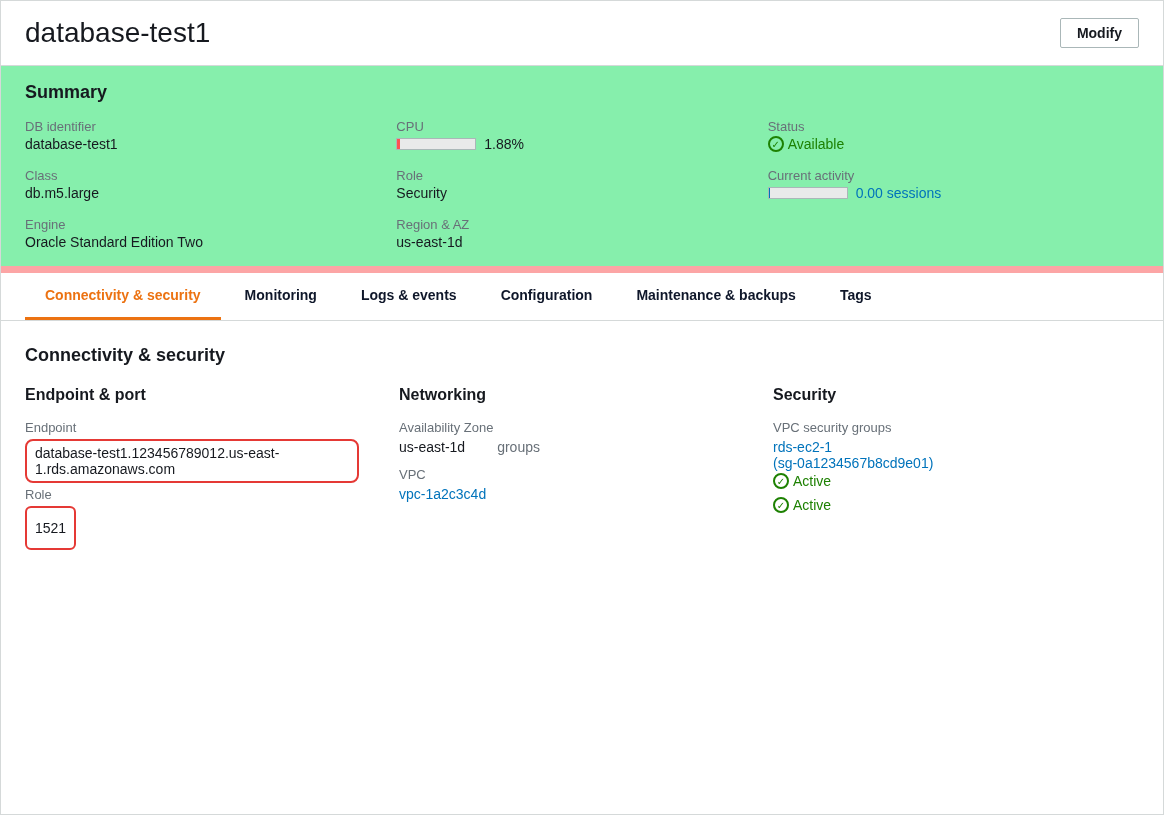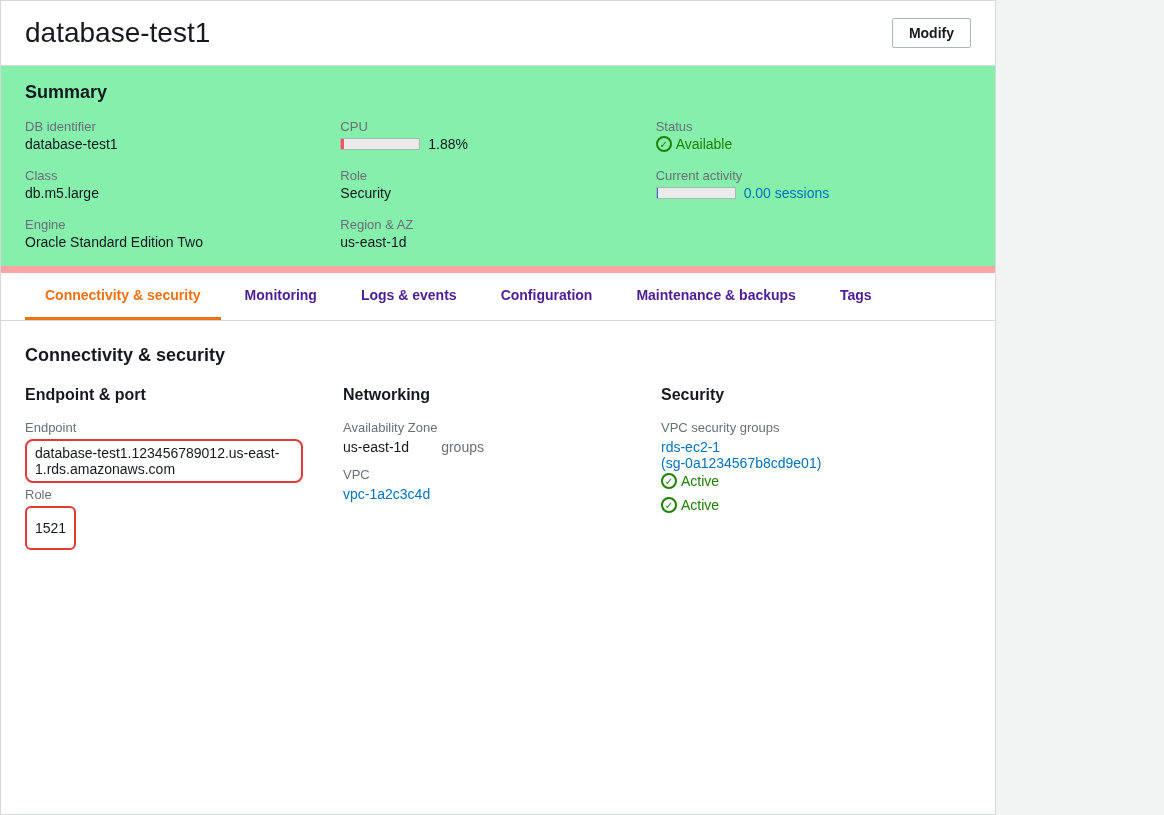--- a/index.html
+++ b/index.html
@@ -4,21 +4,21 @@
   <style>
     * { box-sizing: border-box; margin: 0; padding: 0; }
     body {
       font-family: "Amazon Ember", "Helvetica Neue", Arial, sans-serif;
       font-size: 14px;
       background: #f2f3f3;
       color: #16191f;
     }
 
     .page-wrapper {
-      width: 996px;
+      width: 1164px;
       min-height: 815px;
       background: #fff;
       border: 1px solid #d5d9d9;
     }
 
     
     .page-header {
       background: #fff;
       padding: 16px 24px;
       border-bottom: 1px solid #d5d9d9;
@@ -134,21 +134,21 @@
       background: #fff;
       border-bottom: 1px solid #d5d9d9;
       padding: 0 24px;
       display: flex;
       align-items: flex-end;
     }
     .tab {
       padding: 14px 20px;
       font-size: 14px;
       font-weight: 700;
-      color: #4c1d95;
+      color: #0f172a;
       cursor: pointer;
       border-bottom: 3px solid transparent;
       margin-right: 4px;
       text-decoration: none;
     }
     .tab.active {
       color: #ec7211;
       border-bottom: 3px solid #ec7211;
     }
 

